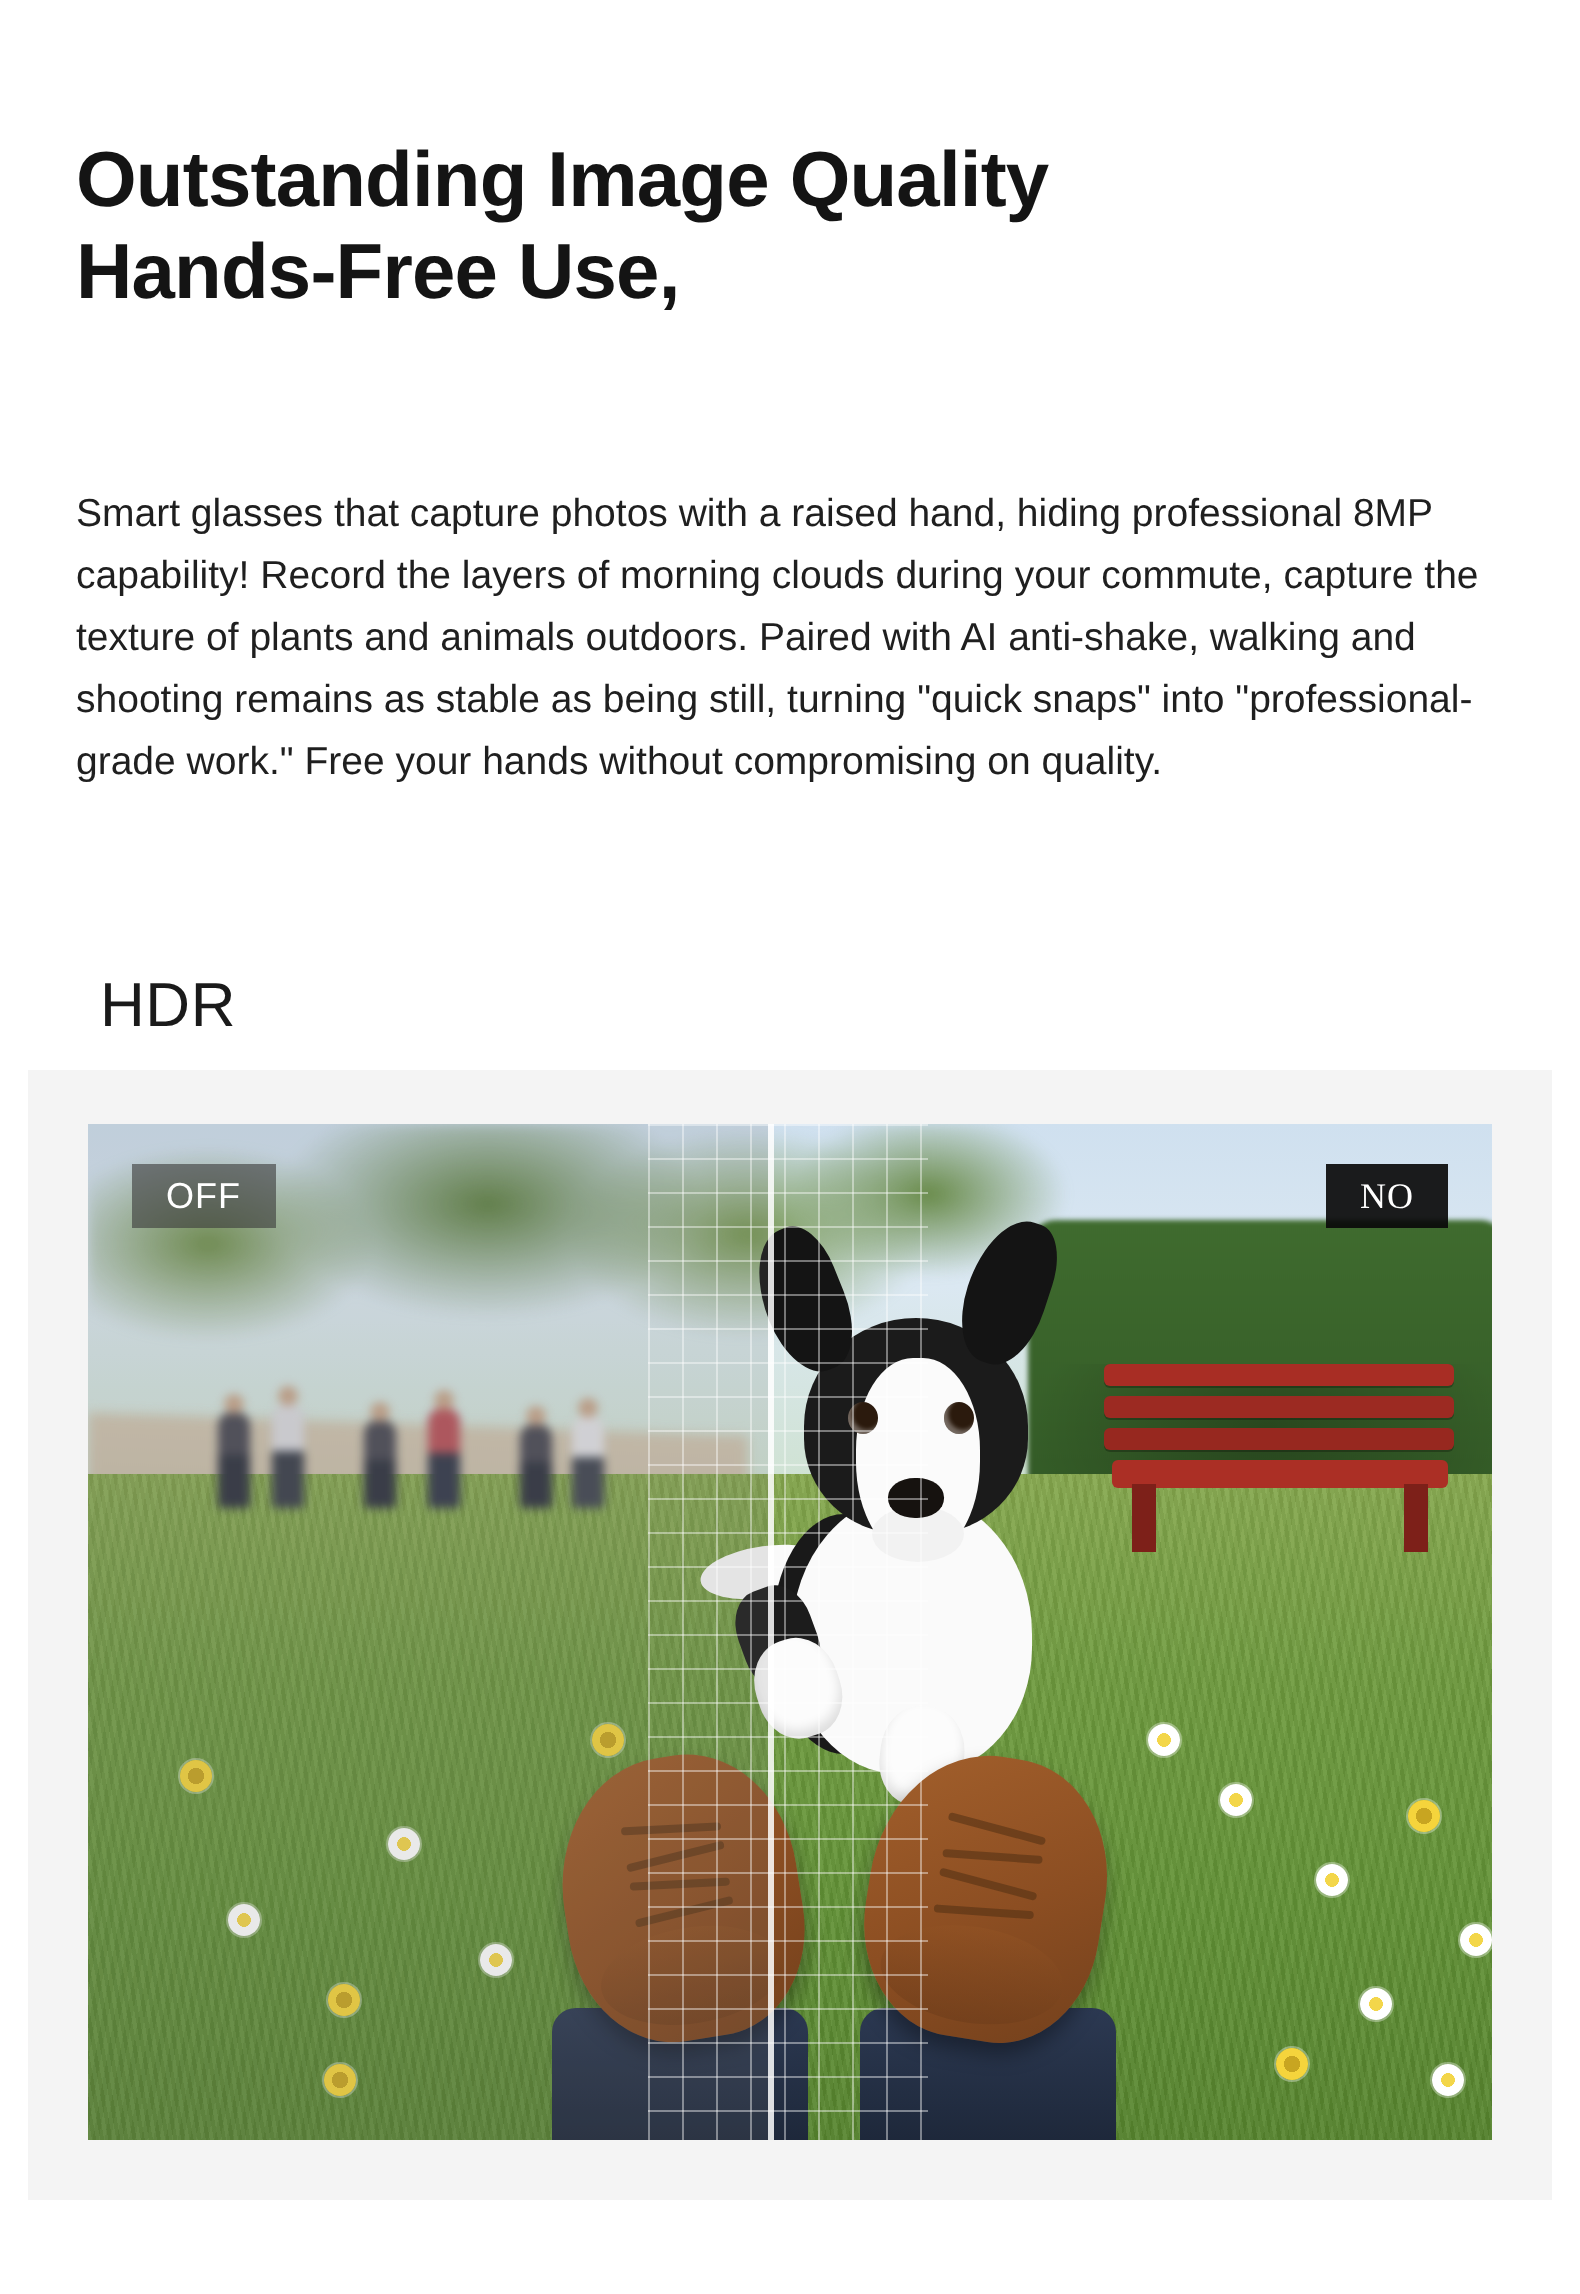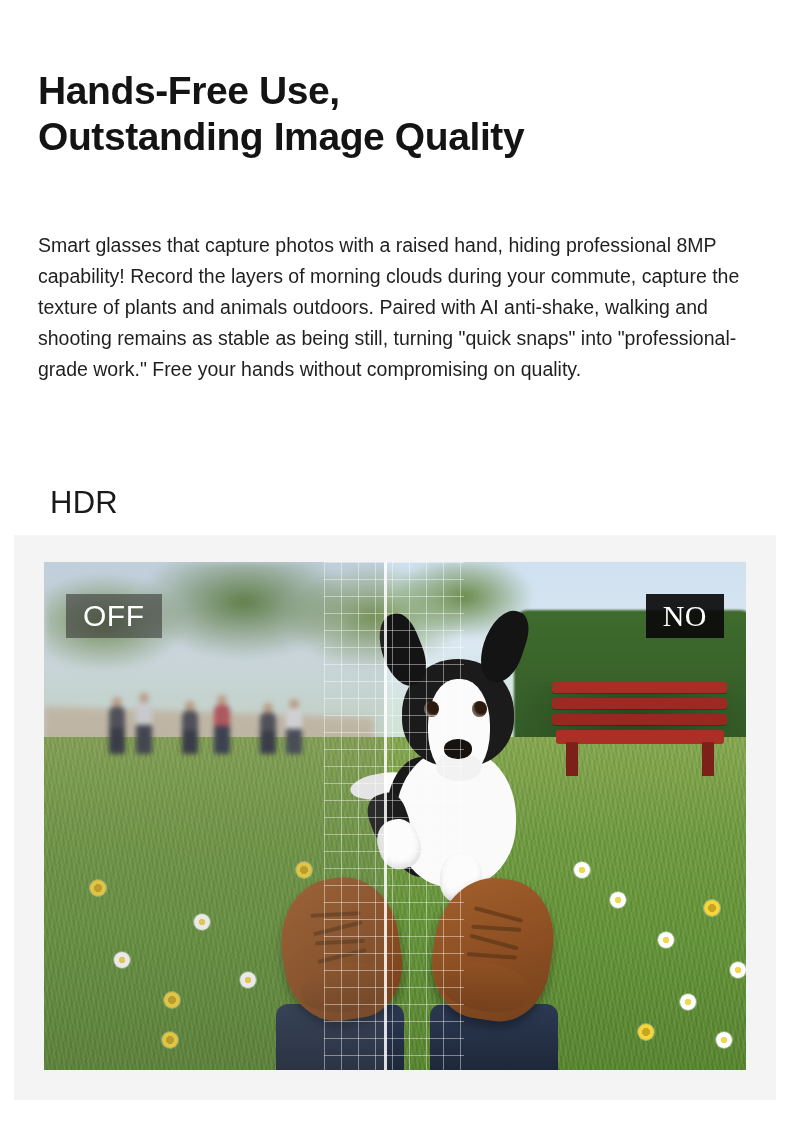--- a/index.html
+++ b/index.html
@@ -35,21 +35,21 @@
     color: #141414;
   }
   .headline .line {
     display: block;
     white-space: nowrap;
   }
 
   .body-copy {
     position: absolute;
     left: 38px;
-    top: 210px;
+    top: 222px;
     width: 706px;
     font-size: 19.5px;
     line-height: 31px;
     color: #1f1f1f;
     font-weight: 400;
   }
 
   .section-label {
     position: absolute;
     left: 50px;
@@ -292,39 +292,39 @@
     background: rgba(255,255,255,0.85);
   }
   .left-dim {
     position: absolute; left: 0; top: 0; width: 340px; height: 100%;
     background: rgba(120,120,120,0.16);
     pointer-events: none;
   }
 
   .badge {
     position: absolute;
-    top: 32px;
+    top: 20px;
     padding: 7px 17px;
-    font-size: 30px;
+    font-size: 18px;
     line-height: 1;
     font-weight: 400;
     color: #ffffff;
     letter-spacing: 0.5px;
   }
   .badge-off { left: 22px; background: rgba(60,60,60,0.62); }
   .badge-no { right: 22px; background: rgba(10,10,10,0.92); font-family: Liberation Serif, serif; }
 </style>
 </head>
 <body>
 
 <div class="page">
 
   <div class="headline">
+    <span class="line">Outstanding Image Quality</span>
     <span class="line">Hands-Free Use,</span>
-    <span class="line">Outstanding Image Quality</span>
   </div>
 
   <p class="body-copy">Smart glasses that capture photos with a raised hand, hiding professional 8MP capability! Record the layers of morning clouds during your commute, capture the texture of plants and animals outdoors. Paired with AI anti-shake, walking and shooting remains as stable as being still, turning "quick snaps" into "professional-grade work." Free your hands without compromising on quality.</p>
 
   <div class="section-label">HDR</div>
 
   <div class="figure-wrap">
     <div class="photo">
 
       <div class="sky"></div>

